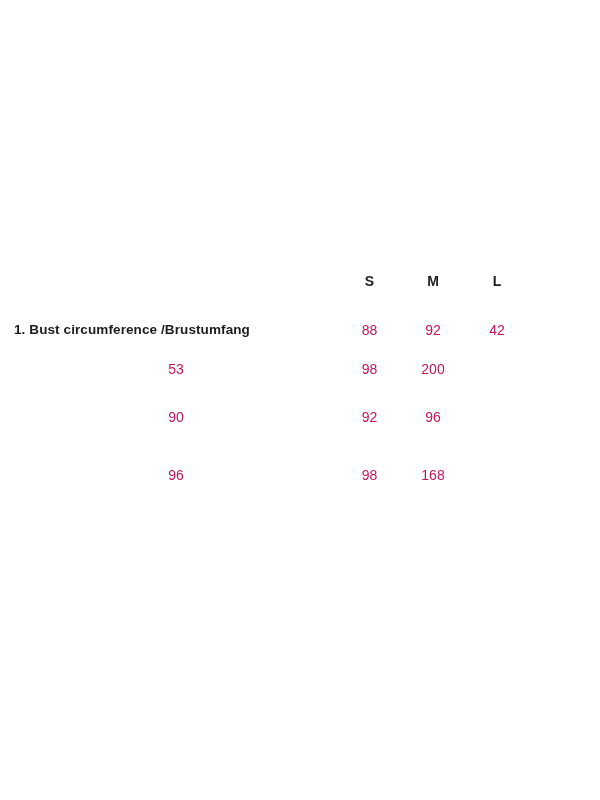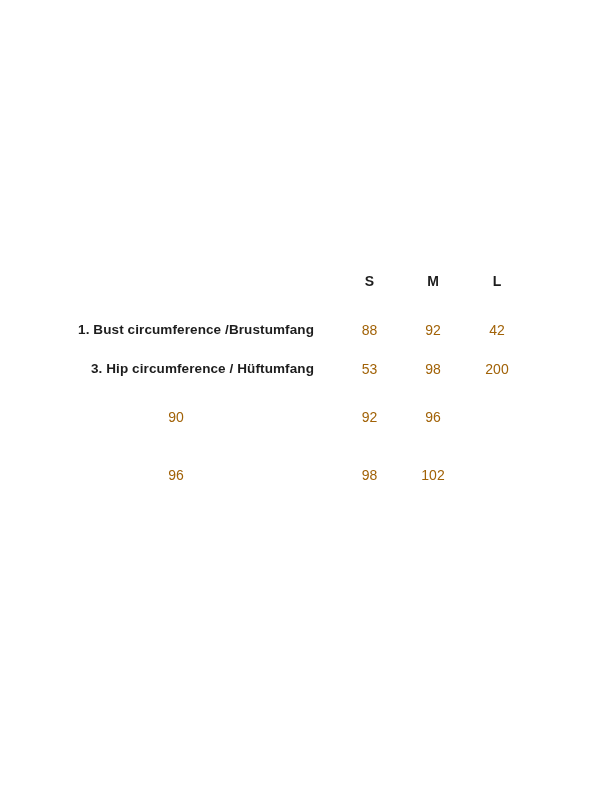--- a/index.html
+++ b/index.html
@@ -34,27 +34,26 @@
   .data-row.tall {
     min-height: 58px;
   }
   .label-cell {
     font-weight: 700;
     font-size: 13.5px;
     line-height: 18px;
     white-space: pre-line;
     max-width: 300px;
     letter-spacing: 0.1px;
-    text-align: right;
   }
   .value-cell {
     text-align: center;
     font-size: 14px;
     font-weight: 400;
-    color: #a16207;
+    color: #be185d;
   }
   .header-cell {
     text-align: center;
     font-size: 14px;
     font-weight: 700;
     color: #1d1d1d;
   }
 </style>
 </head>
 <body>
@@ -70,31 +69,30 @@
 
   <div class="row data-row">
     <div class="label-cell">1. Bust circumference /Brustumfang</div>
     <div class="value-cell">88</div>
     <div class="value-cell">92</div>
     <div class="value-cell">42</div>
   </div>
 
 
   <div class="row data-row">
-    <div class="label-cell">3. Hip circumference / Hüftumfang</div>
     <div class="value-cell">53</div>
     <div class="value-cell">98</div>
     <div class="value-cell">200</div>
   </div>
 
   <div class="row data-row tall">
     <div class="value-cell">90</div>
     <div class="value-cell">92</div>
     <div class="value-cell">96</div>
   </div>
 
   <div class="row data-row tall">
     <div class="value-cell">96</div>
     <div class="value-cell">98</div>
-    <div class="value-cell">102</div>
+    <div class="value-cell">168</div>
   </div>
 
 </div>
 
 </body></html>

